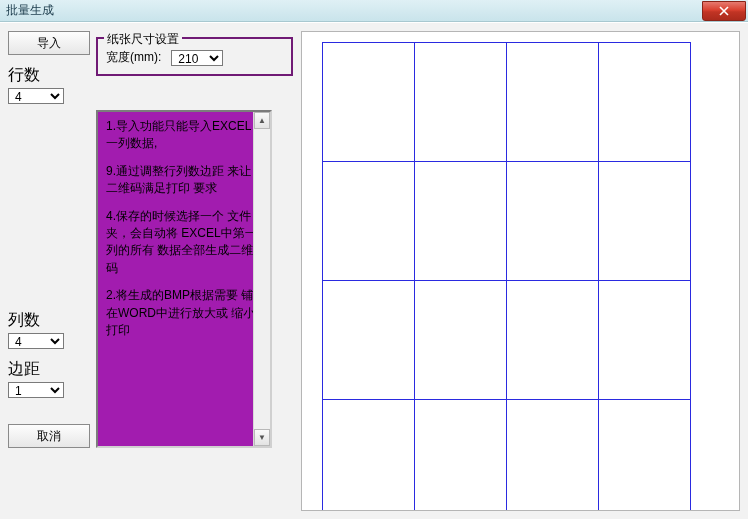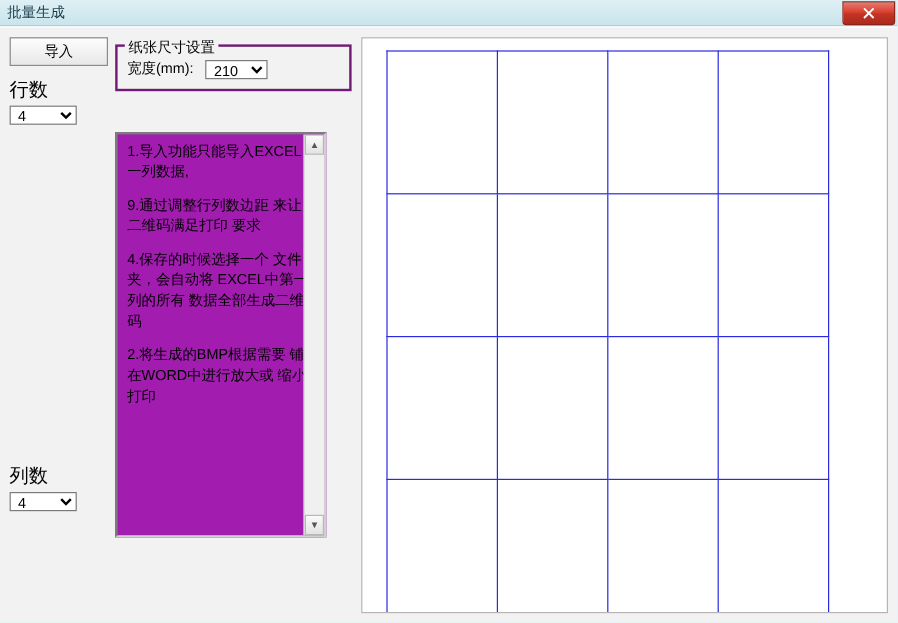--- a/index.html
+++ b/index.html
@@ -208,23 +208,30 @@
 
     <div class="lower-left">
       <div class="col-controls">
         <div class="field-block">
           <span class="lbl">列数</span>
           <select class="combo combo-narrow">
             <option>4</option>
           </select>
         </div>
 
+        <div class="field-block">
+          <span class="lbl">边距</span>
+          <select class="combo combo-narrow">
+            <option>1</option>
+          </select>
+        </div>
 
         <div style="height:10px"></div>
         <div style="height:4px"></div>
+        <button class="btn">取消</button>
       </div>
 
       <div class="instructions-panel">
         <p>1.导入功能只能导入EXCEL一列数据,</p>
         <p>9.通过调整行列数边距 来让二维码满足打印 要求</p>
         <p>4.保存的时候选择一个 文件夹，会自动将 EXCEL中第一列的所有 数据全部生成二维码</p>
         <p>2.将生成的BMP根据需要 铺在WORD中进行放大或 缩小打印</p>
         <div class="scroll-gutter">
           <div class="scroll-arrow">▲</div>
           <div class="scroll-arrow">▼</div>

